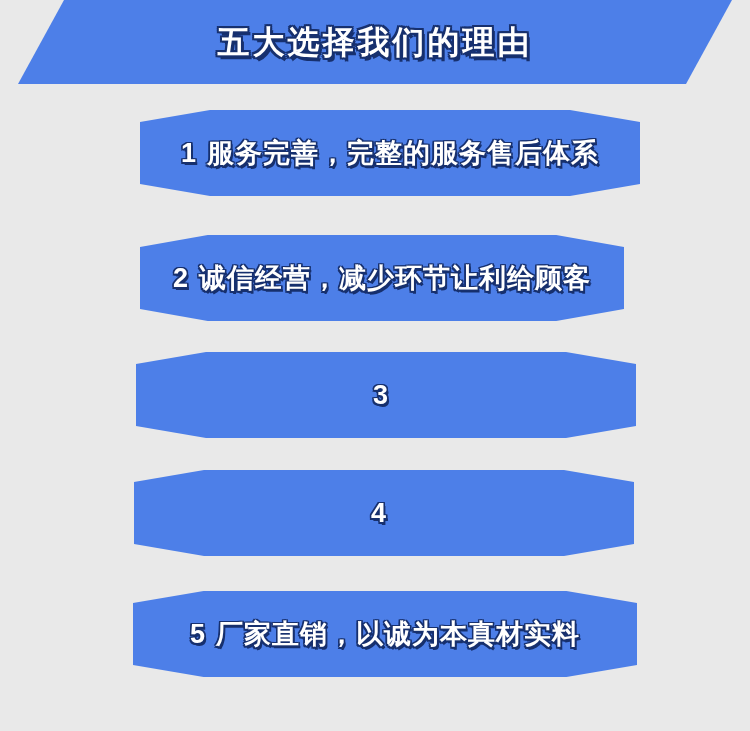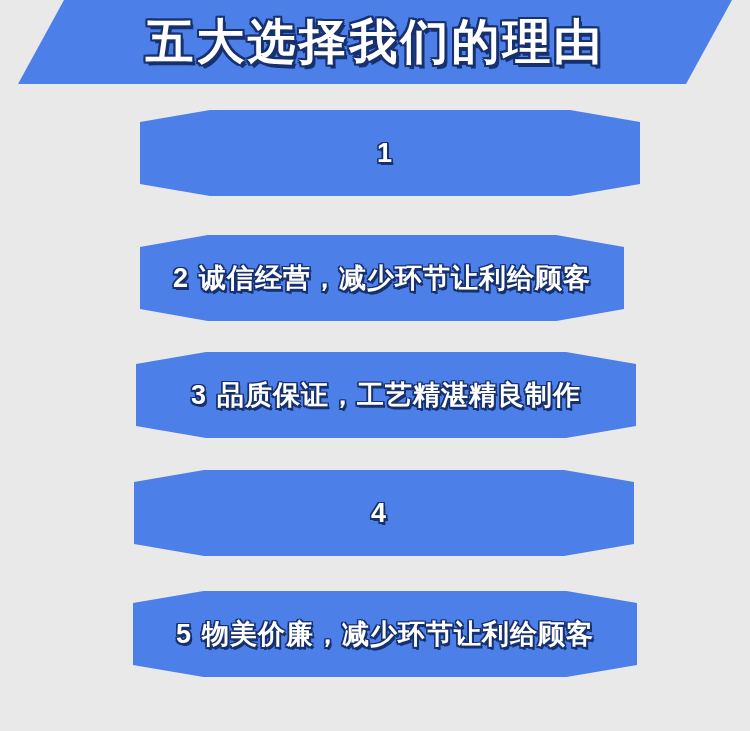--- a/index.html
+++ b/index.html
@@ -63,21 +63,21 @@
     top: 0;
     width: 46px;
     height: 84px;
     background: #e9e9e9;
     clip-path: polygon(100% 0, 100% 100%, 0 100%);
   }
   .header-title {
     position: relative;
     z-index: 3;
     color: #ffffff;
-    font-size: 48px;
+    font-size: 32px;
     font-weight: bold;
     letter-spacing: 3px;
     line-height: 1;
     text-shadow:
       -2px -2px 0 #17306e,
        2px -2px 0 #17306e,
       -2px  2px 0 #17306e,
        2px  2px 0 #17306e,
        0px -2px 0 #17306e,
        0px  2px 0 #17306e,
@@ -143,35 +143,35 @@
     <div class="header-gray-right"></div>
     <div class="header-notch-left"></div>
     <div class="header-notch-right"></div>
     <div class="header-title">五大选择我们的理由</div>
   </div>
 
   <div class="rows">
 
     <div class="row row-1">
       <span class="row-text row-num">1</span>
+      <span class="row-text">服务完善，完整的服务售后体系</span>
     </div>
 
     <div class="row row-2">
       <span class="row-text row-num">2</span>
       <span class="row-text">诚信经营，减少环节让利给顾客</span>
     </div>
 
     <div class="row row-3">
       <span class="row-text row-num">3</span>
-      <span class="row-text">品质保证，工艺精湛精良制作</span>
     </div>
 
     <div class="row row-4">
       <span class="row-text row-num">4</span>
     </div>
 
     <div class="row row-5">
       <span class="row-text row-num">5</span>
-      <span class="row-text">物美价廉，减少环节让利给顾客</span>
+      <span class="row-text">厂家直销，以诚为本真材实料</span>
     </div>
 
   </div>
 </div>
 
 </body></html>

